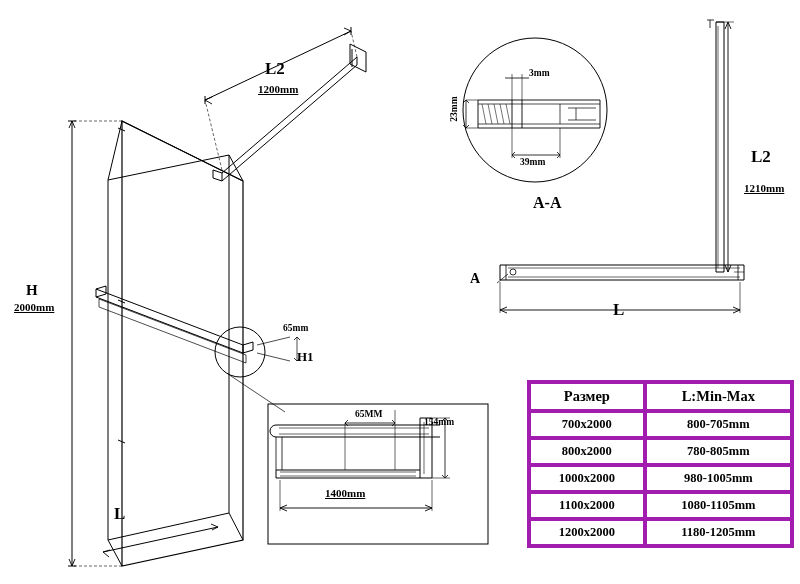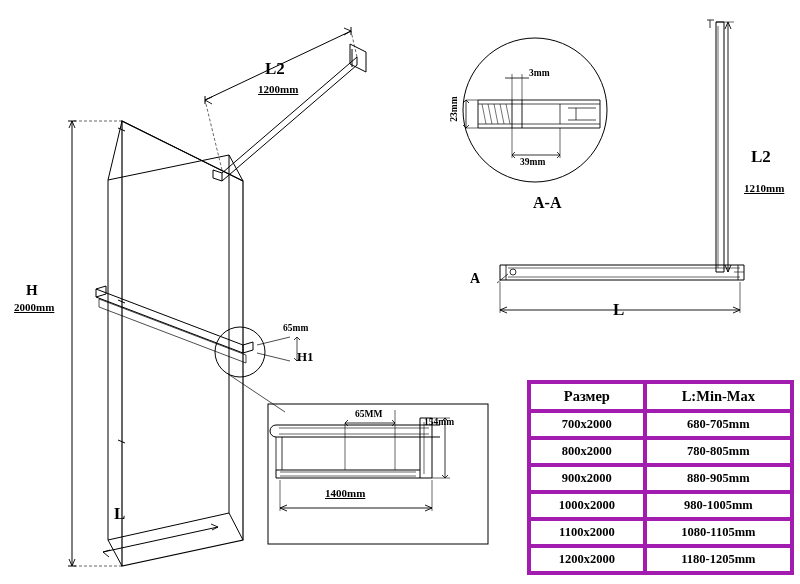--- a/index.html
+++ b/index.html
@@ -304,31 +304,27 @@
       </colgroup>
     <thead>
       <tr>
         <th>Размер</th>
         <th>L:Min-Max</th>
       </tr>
     </thead>
     <tbody>
       <tr>
         <td>700x2000</td>
-        <td>680-705mm</td>
+        <td>800-705mm</td>
       </tr>
       <tr>
         <td>800x2000</td>
         <td>780-805mm</td>
       </tr>
       <tr>
-        <td>900x2000</td>
-        <td>880-905mm</td>
-      </tr>
-      <tr>
         <td>1000x2000</td>
         <td>980-1005mm</td>
       </tr>
       <tr>
         <td>1100x2000</td>
         <td>1080-1105mm</td>
       </tr>
       <tr>
         <td>1200x2000</td>
         <td>1180-1205mm</td>

